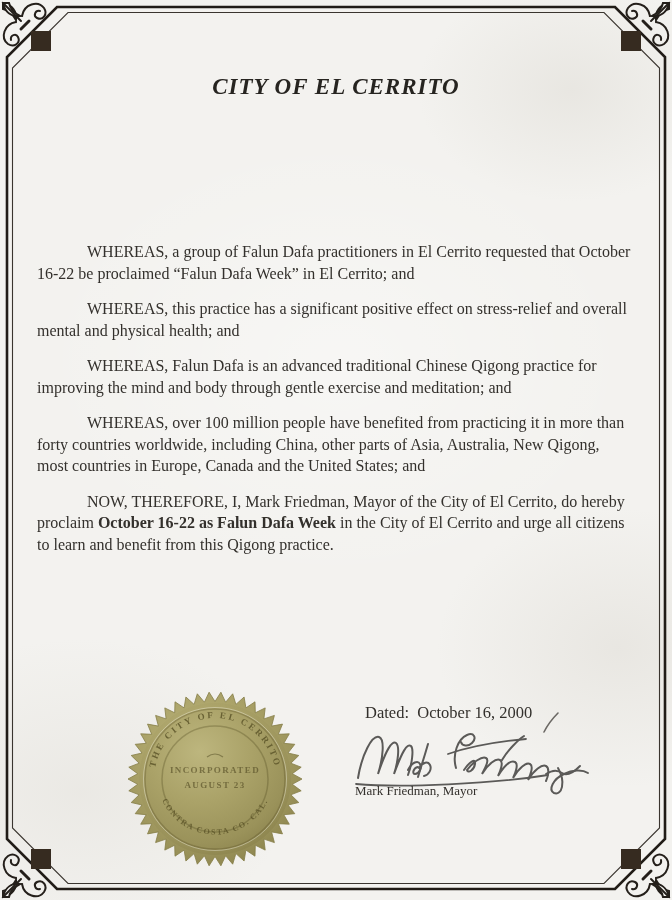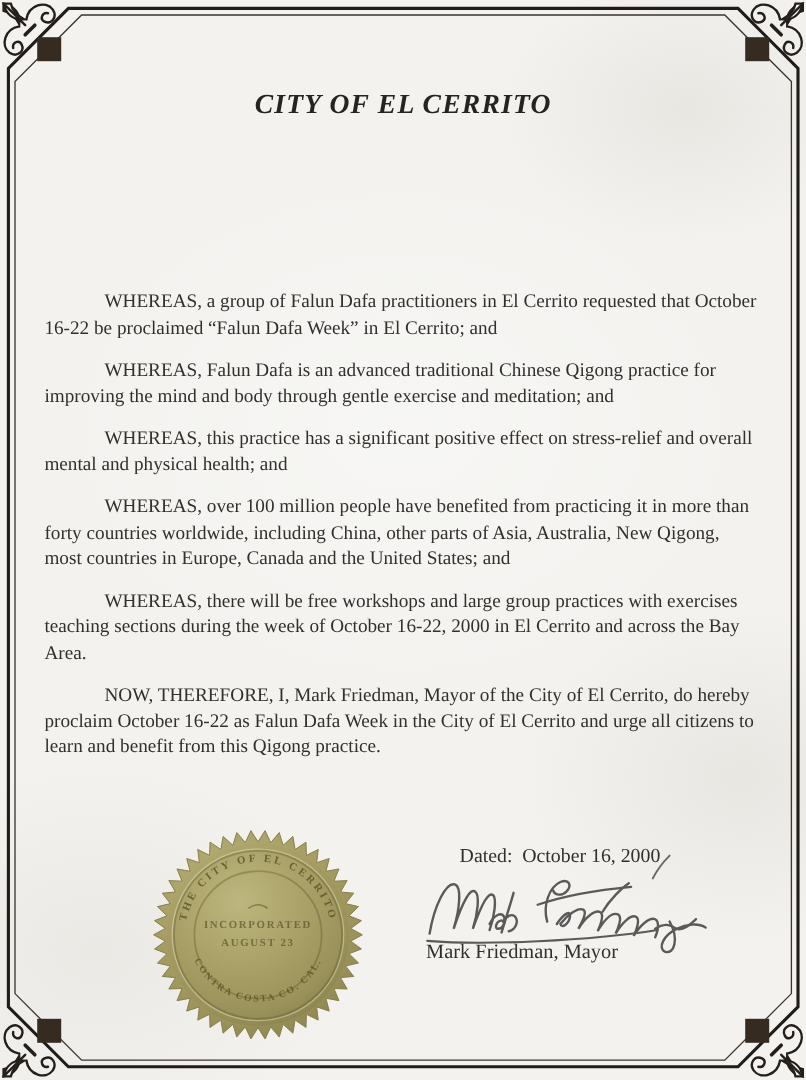--- a/index.html
+++ b/index.html
@@ -18,23 +18,23 @@
   .doc-title{
     position:absolute;left:0;top:74px;width:100%;text-align:center;
     font-size:23px;font-weight:bold;font-style:italic;letter-spacing:1px;color:#262420;
   }
   .doc-subtitle{
     position:absolute;left:0;top:129px;width:100%;text-align:center;
     font-size:21px;font-weight:bold;font-style:italic;letter-spacing:.5px;color:#262420;
   }
   .body-text{position:absolute;left:37px;top:203px;width:597px;font-size:16px;line-height:21.5px;margin-top:38px;}
   .body-text p{margin:0 0 14px 0;text-indent:50px;}
-  .closing-bold{font-weight:normal;}
-  .dated-line{position:absolute;left:365px;top:703px;font-size:16.5px;white-space:pre;margin-left:18px;}
-  .signatory-line{position:absolute;left:355px;top:783px;font-size:17px;}
+  .closing-bold{font-weight:bold;}
+  .dated-line{position:absolute;left:365px;top:703px;font-size:16.5px;white-space:pre;}
+  .signatory-line{position:absolute;left:355px;top:783px;font-size:13px;}
   .signature-svg{position:absolute;left:352px;top:724px;width:240px;height:72px;}
   .stray-mark{position:absolute;left:530px;top:706px;width:40px;height:32px;}
   .seal{position:absolute;left:127px;top:691px;width:176px;height:176px;}
   .seal svg{width:176px;height:176px;}
   .seal-arc-text{font-family:"Liberation Serif",serif;font-size:9px;font-weight:bold;letter-spacing:2.4px;fill:rgba(88,80,38,.80);}
   .seal-arc-text-b{font-family:"Liberation Serif",serif;font-size:8px;font-weight:bold;letter-spacing:1.6px;fill:rgba(88,80,38,.75);}
   .seal-center-text{font-family:"Liberation Serif",serif;font-size:9px;font-weight:bold;letter-spacing:1.4px;fill:rgba(80,73,34,.62);text-anchor:middle;}
 </style>
 </head>
 <body>
@@ -69,24 +69,23 @@
     <use href="#orn"></use>
     <use href="#orn" transform="translate(672,0) scale(-1,1)"></use>
     <use href="#orn" transform="translate(0,900) scale(1,-1)"></use>
     <use href="#orn" transform="translate(672,900) scale(-1,-1)"></use>
   </svg>
 
   <div class="doc-title">CITY OF EL CERRITO</div>
 
   <div class="body-text">
     <p>WHEREAS, a group of Falun Dafa practitioners in El Cerrito requested that October 16-22 be proclaimed “Falun Dafa Week” in El Cerrito; and</p>
+    <p>WHEREAS, this practice has a significant positive effect on stress-relief and overall mental and physical health; and</p>
     <p>WHEREAS, Falun Dafa is an advanced traditional Chinese Qigong practice for improving the mind and body through gentle exercise and meditation; and</p>
-    <p>WHEREAS, this practice has a significant positive effect on stress-relief and overall mental and physical health; and</p>
     <p>WHEREAS, over 100 million people have benefited from practicing it in more than forty countries worldwide, including China, other parts of Asia, Australia, New Qigong, most countries in Europe, Canada and the United States; and</p>
-    <p>WHEREAS, there will be free workshops and large group practices with exercises teaching sections during the week of October 16-22, 2000 in El Cerrito and across the Bay Area.</p>
     <p><span>NOW, THEREFORE, I, Mark Friedman, Mayor of the City of El Cerrito, do hereby proclaim </span><span class="closing-bold">October 16-22 as Falun Dafa Week</span><span> in the City of El Cerrito and urge all citizens to learn and benefit from this Qigong practice.</span></p>
   </div>
 
   <div class="dated-line">Dated:  October 16, 2000</div>
 
   <svg class="signature-svg" viewBox="0 0 240 72" aria-hidden="true">
     <g fill="none" stroke="#4b4a48" stroke-width="2" stroke-linecap="round" opacity=".9">
 
       <path d="M6 54 C10 30 20 11 27 13 C33 15 31 34 26 50 C34 26 40 16 44 19 C48 22 46 38 42 50 C50 28 55 19 59 22 C62 25 60 40 56 51"></path>
       <path d="M56 46 C60 38 66 36 68 40 C70 44 67 50 63 50 C60 50 61 44 66 43"></path>

